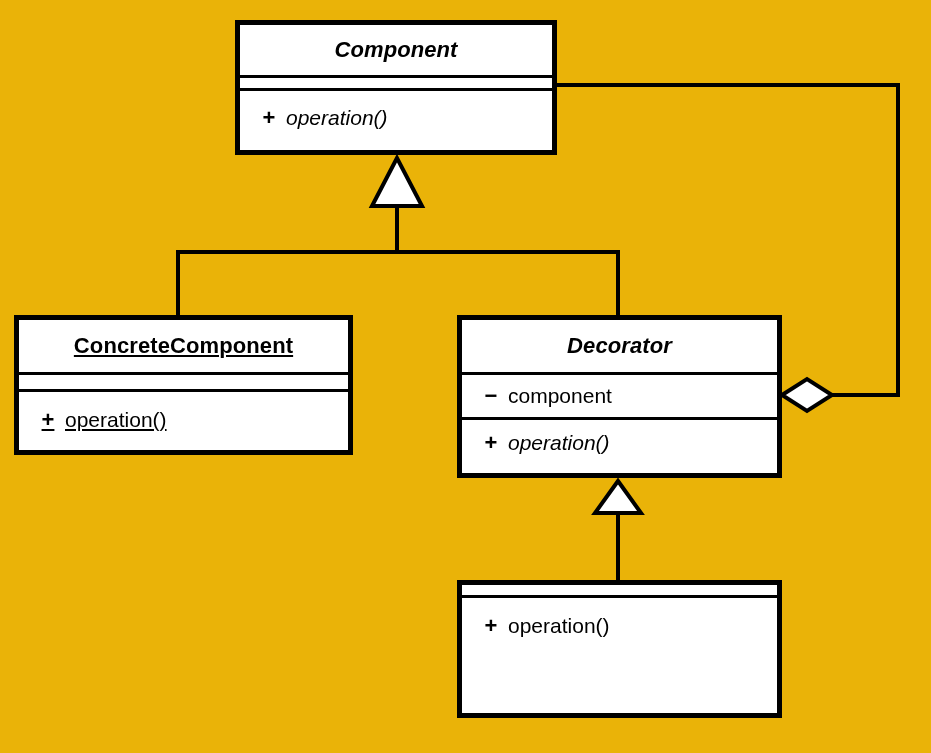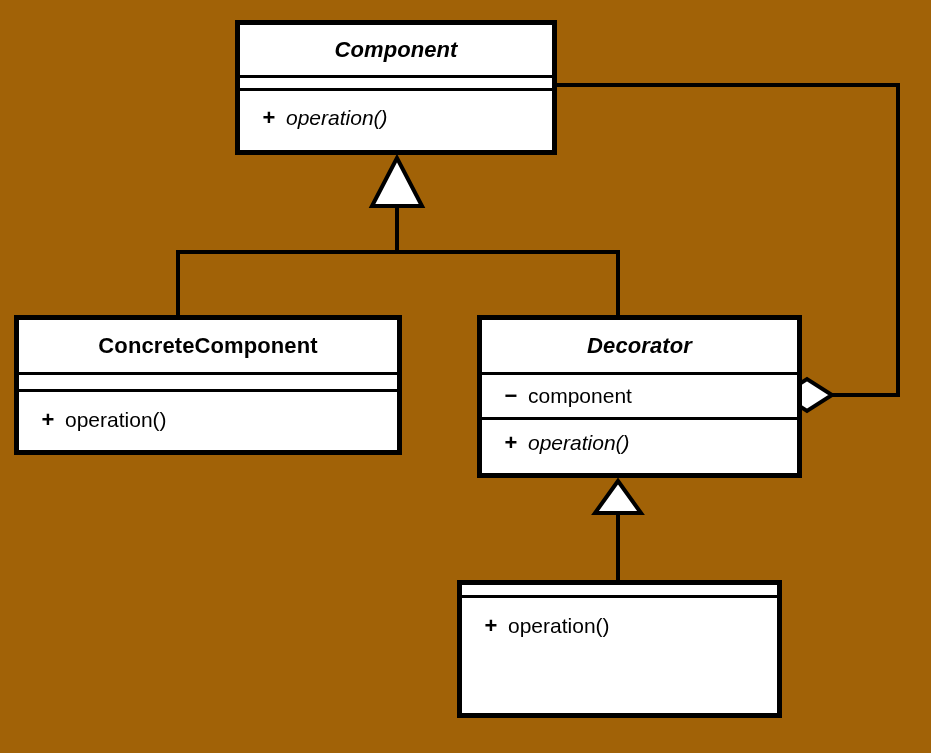--- a/index.html
+++ b/index.html
@@ -9,21 +9,21 @@
     background: #ffffff;
   }
   body {
     font-family: "Liberation Sans", sans-serif;
     -webkit-font-smoothing: antialiased;
   }
   #diagram-canvas {
     position: relative;
     width: 931px;
     height: 753px;
-    background: #a16207;
+    background: #eab308;
     overflow: hidden;
   }
   #edge-layer {
     position: absolute;
     left: 0;
     top: 0;
     width: 931px;
     height: 753px;
     pointer-events: none;
   }
@@ -137,34 +137,34 @@
     </div>
     <div class="uml-attr-row empty" style="height:13px;"></div>
     <div class="uml-op-row" style="height:53px;">
       <span class="member pad-left">
         <span class="member-vis">+</span>
         <span class="member-name abstract">operation()</span>
       </span>
     </div>
   </div>
 
-  <div class="uml-class" id="class-concrete-component" style="left:14px; top:315px; width:388px; height:140px;">
+  <div class="uml-class" id="class-concrete-component" style="left:14px; top:315px; width:339px; height:140px;text-decoration:underline;">
     <div class="uml-name-row" style="height:55px;">
       <span class="uml-name-text">ConcreteComponent</span>
     </div>
     <div class="uml-attr-row empty" style="height:17px;"></div>
     <div class="uml-op-row" style="height:55px;">
       <span class="member pad-left">
         <span class="member-vis">+</span>
         <span class="member-name">operation()</span>
       </span>
     </div>
   </div>
 
-  <div class="uml-class" id="class-decorator" style="left:457px; top:315px; width:325px; height:163px;margin-left:20px;">
+  <div class="uml-class" id="class-decorator" style="left:457px; top:315px; width:325px; height:163px;">
     <div class="uml-name-row" style="height:55px;">
       <span class="uml-name-text abstract">Decorator</span>
     </div>
     <div class="uml-attr-row" style="height:45px;">
       <span class="member pad-left">
         <span class="member-vis">−</span>
         <span class="member-name">component</span>
       </span>
     </div>
     <div class="uml-op-row" style="height:45px;">

